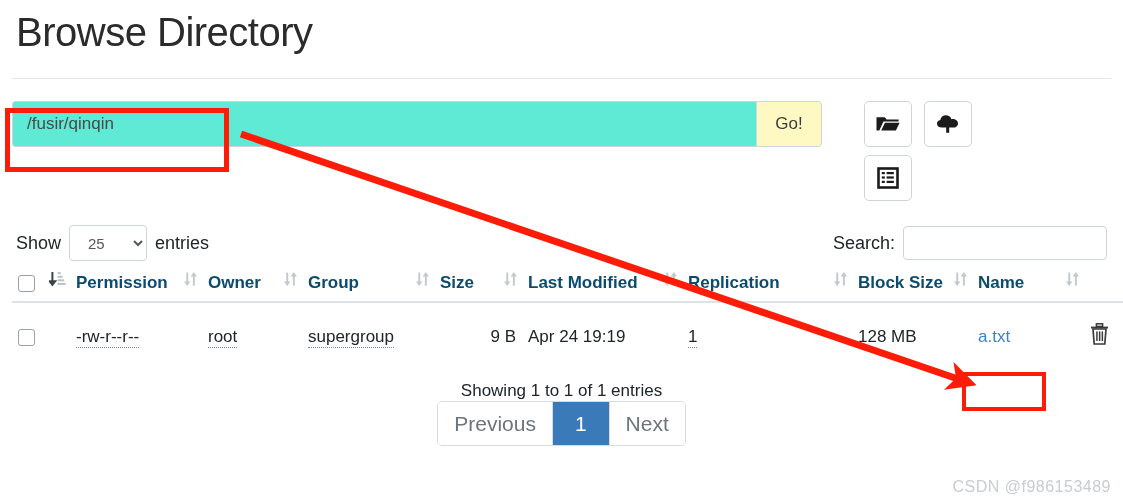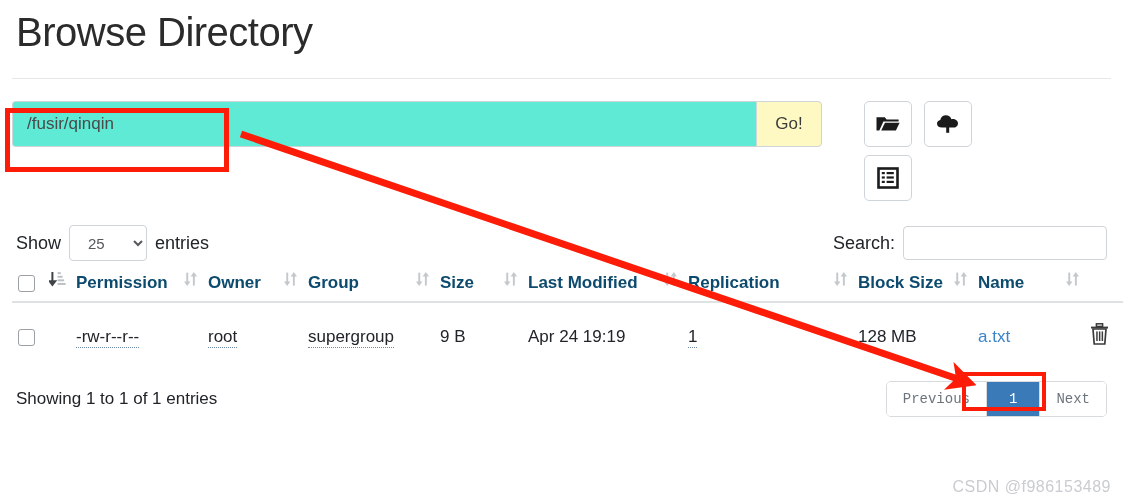--- a/index.html
+++ b/index.html
@@ -196,21 +196,21 @@
     color: #212529;
     padding: 20px 6px;
     vertical-align: middle;
     border-bottom: 1px solid transparent;
   }
 
   .col-check  { width: 46px; }
   .col-perm   { width: 120px; }
   .col-owner  { width: 88px; }
   .col-group  { width: 120px; }
-  .col-size   { width: 76px; }
+  .col-size   { width: 76px; text-align: right; }
   .col-mod    { width: 148px; }
   .col-repl   { width: 158px; }
   .col-block  { width: 108px; }
   .col-name   { width: 100px; }
   .col-trash  { width: 56px; }
 
   .cb {
     width: 17px;
     height: 17px;
     box-sizing: border-box;
@@ -242,37 +242,38 @@
     display: inline-flex;
   }
 
   
   .table-footer {
     display: flex;
     align-items: center;
     justify-content: space-between;
     margin-top: 10px;
     padding: 0 4px;
+    flex-direction: column;
   }
 
   .info-text {
     font-size: 17px;
     color: #212529;
   }
 
   .pagination {
     display: flex;
     border: 1px solid #d8dbde;
     border-radius: 5px;
     overflow: hidden;
   }
 
   .page-btn {
-    font-size: 14px;
-    font-family: Liberation Mono, monospace;
+    font-size: 21px;
+    font-family: Liberation Sans, sans-serif;
     padding: 8px 16px;
     background: #fff;
     color: #6c757d;
     border: none;
     border-right: 1px solid #d8dbde;
     cursor: pointer;
     line-height: 1.3;
   }
   .page-btn:last-child { border-right: none; }
   .page-btn.active {

